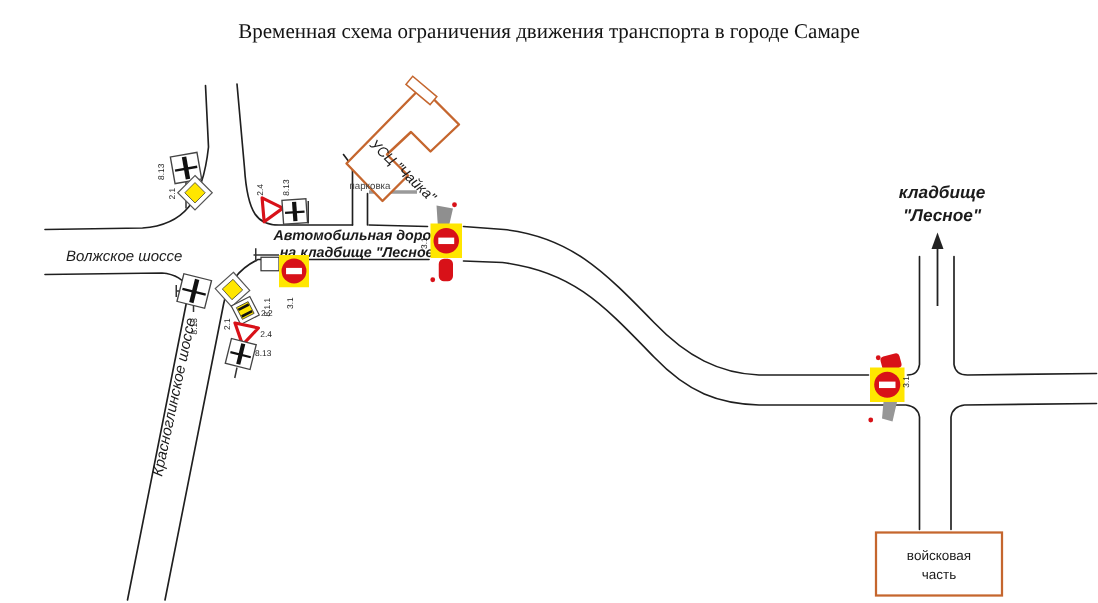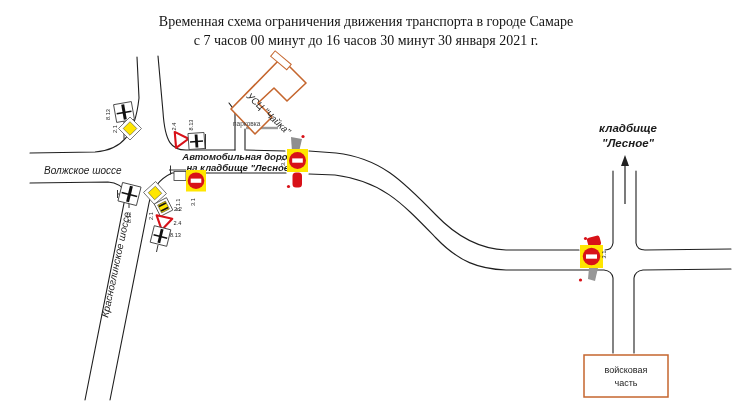--- a/index.html
+++ b/index.html
@@ -16,21 +16,20 @@
   .lbl{fill:#1b1b1b;}
   .siglbl{font-size:5.6px;fill:#222;}
 </style>
 </head>
 <body>
 
 <div id="stage">
 
   <div class="title">
     <div>Временная схема ограничения движения транспорта в городе Самаре</div>
-    <div>с 7 часов 00 минут до 16 часов 30 минут 30 января 2021 г.</div>
   </div>
 
   <svg width="732" height="402" viewBox="0 0 732 402" style="position:absolute;left:0;top:0;">
 
     <g>
       <path class="rd" d="M 30 153 L 95 152 C 122 150 135 135 139 98 L 137 57"></path>
       <path class="rd" d="M 158 56 L 163 112 C 165 143 172 150 186 150 L 235 150"></path>
       <path class="rd" d="M 246 150 L 285 151 M 309 151 L 336 153 C 380 158 402 180 436 215 C 458 238 480 249 506 250 L 579 250"></path>
       <path class="rd" d="M 605 250 Q 612 250 613 243 L 613 171"></path>
       <path class="rd" d="M 636 171 L 636 243 Q 637 250 645 250 L 731 249"></path>

